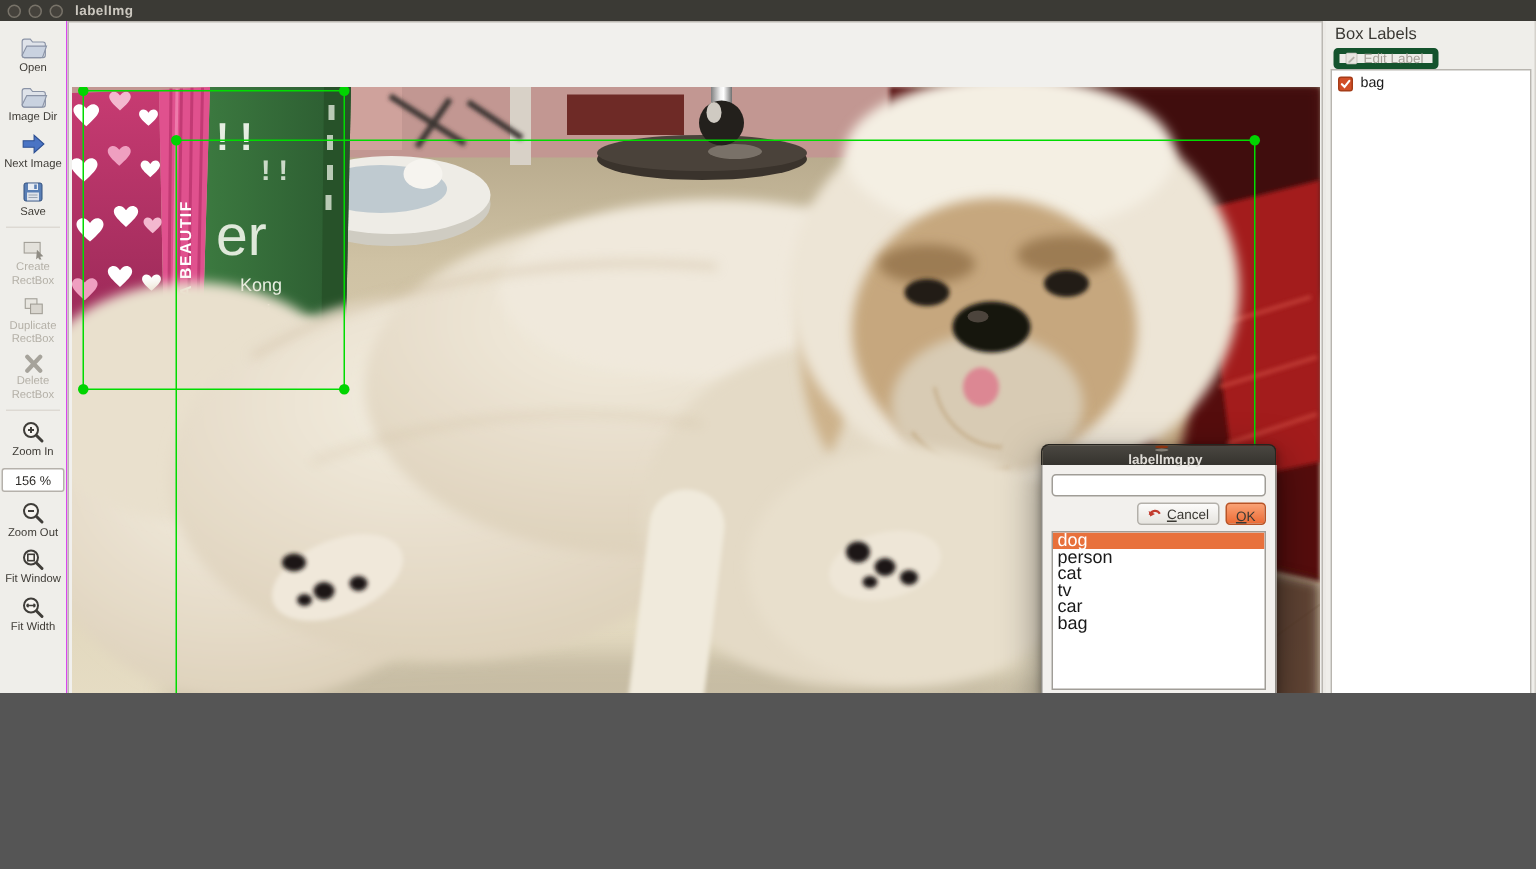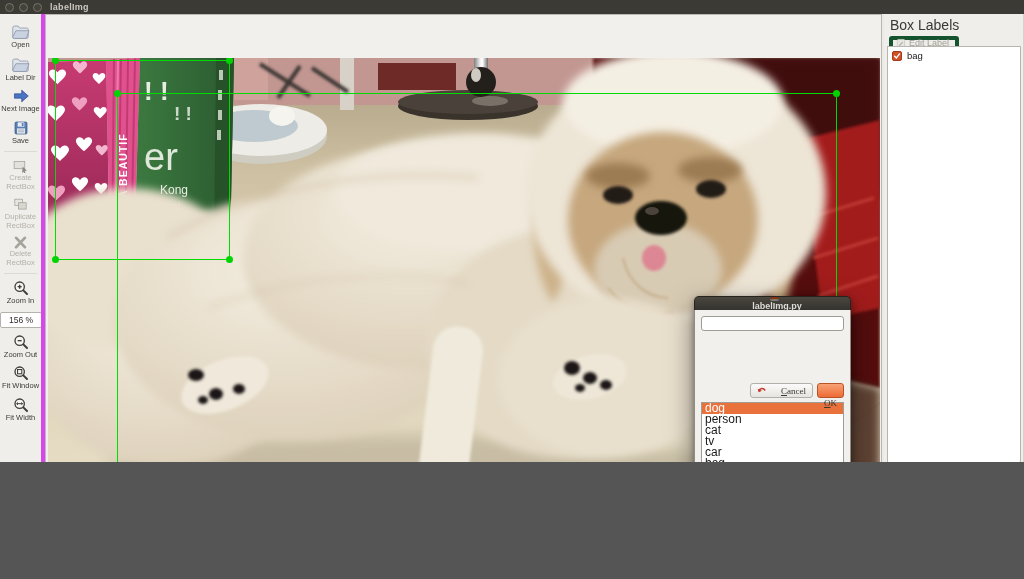--- a/index.html
+++ b/index.html
@@ -8,21 +8,21 @@
 
   
   .titlebar{position:absolute;left:0;top:0;width:1024px;height:14px;background:#3b3a35;
             display:flex;align-items:center;}
   .wbtn{width:9px;height:9px;border-radius:50%;background:#45423c;border:1px solid #787369;
         box-sizing:border-box;margin-left:5px;}
   .wtitle{color:#ccc8c0;font-size:9px;font-weight:bold;margin-left:8px;letter-spacing:.3px;}
 
   
   .main-toolbar{position:absolute;left:0;top:14px;width:45px;height:558px;background:#efeeea;
-                border-right:4px solid #d946ef;box-sizing:border-box;padding-top:6px;overflow:hidden;}
+                border-right:1px solid #d946ef;box-sizing:border-box;padding-top:6px;overflow:hidden;}
   .tbtn{display:flex;flex-direction:column;align-items:center;gap:1px;padding:3px 0;cursor:default;}
   .tbtn svg{display:block;}
   .tlabel{font-size:7.5px;line-height:8.5px;color:#3e3b36;text-align:center;white-space:nowrap;}
   .tbtn.disabled .tlabel{color:#b4b0a7;}
   .tlabel.wrap2{white-space:normal;width:40px;}
   .sep{height:1px;background:#ddd9d3;margin:3px 4px;}
   .zoomspin{width:40px;height:14px;background:#fff;border:1px solid #b5b1ab;border-radius:2px;
             font-size:8.5px;color:#2e2c29;display:flex;align-items:center;justify-content:center;
             margin:3px auto;}
 
@@ -32,21 +32,21 @@
   .photo{position:absolute;left:2px;top:43px;width:832px;height:469px;overflow:hidden;background:#cfc2a4;}
 
   
   .bbox{position:absolute;border:1px solid #00dc00;box-sizing:border-box;}
   .h{position:absolute;width:7px;height:7px;border-radius:50%;background:#00d400;}
   .h.tl{left:-4px;top:-4px}.h.tr{right:-4px;top:-4px}.h.bl{left:-4px;bottom:-4px}.h.br{right:-4px;bottom:-4px}
 
   
   .dock{position:absolute;left:884px;top:14px;width:140px;height:558px;background:#efeeea;
         box-sizing:border-box;border-right:1px solid #d5d2cc;}
-  .dock-title{font-size:14px;color:#3a3833;padding:3px 0 2px 6px;}
+  .dock-title{font-size:11px;color:#3a3833;padding:3px 0 2px 6px;}
   .edit-label-btn{display:flex;align-items:center;gap:3px;margin:1px 0 3px 5px;height:14px;
         padding:0 6px 0 3px;background:#eeede9;border:4px solid #14532d;border-radius:3px;
         font-size:9px;color:#a39f97;font-family:inherit;}
   .dock-list{position:absolute;left:3px;top:32px;right:2px;bottom:2px;background:#fff;
         border:1px solid #b8b5af;}
   .dock-item{display:flex;align-items:center;gap:5px;padding:3px 4px;font-size:9.5px;color:#1a1a1a;}
   .cbx{width:10px;height:10px;border-radius:2px;background:#d14f28;border:1px solid #a53c18;
        box-sizing:border-box;display:flex;align-items:center;justify-content:center;}
 
   
@@ -60,22 +60,22 @@
   .dlg-titlebar{height:14px;background:linear-gradient(#4a4741,#35332e);border-radius:5px 5px 0 0;
           display:flex;align-items:center;border:1px solid #26241f;border-bottom:none;box-sizing:border-box;flex-direction:column;}
   .dlg-btn{width:9px;height:9px;border-radius:50%;margin-left:4px;box-sizing:border-box;}
   .dlg-btn.close{background:radial-gradient(circle at 35% 30%,#f8936a,#e2571f);border:1px solid #8a3310;}
   .dlg-btn.max{background:#3f3d37;border:1px solid #817d75;}
   .dlg-title{color:#dfdcd7;font-size:9px;font-weight:bold;margin-left:9px;}
   .dlg-body{background:#f2f0ed;border:1px solid #8f8c86;border-top:none;padding:6px;box-sizing:border-box;}
   .dlg-input{display:block;width:100%;height:15px;box-sizing:border-box;border:1px solid #a09d97;
           border-radius:3px;background:#fff;font-size:9px;padding:0 3px;outline:none;font-family:inherit;}
   .dlg-btnrow{display:flex;justify-content:flex-end;gap:4px;margin-top:4px;}
-  .dlg-btnrow button{display:flex;align-items:center;gap:14px;height:15px;padding:0 6px;
-          border-radius:3px;font-size:9px;font-family:Liberation Serif, serif;color:#3a3833;margin-top:48px;}
+  .dlg-btnrow button{display:flex;align-items:center;gap:3px;height:15px;padding:0 6px;
+          border-radius:3px;font-size:9px;font-family:Liberation Sans, sans-serif;color:#3a3833;}
   .btn-cancel{background:linear-gradient(#fcfbfa,#e6e4df);border:1px solid #b3b0aa;}
   .btn-ok{background:linear-gradient(#f9a275,#ec6b35);border:1px solid #b85427;color:#3a1c0c;flex-direction:column;}
   .mnemonic u{text-decoration:underline;}
   .dlg-list{margin-top:4px;height:104px;background:#fff;border:1px solid #a09d97;overflow:hidden;}
   .opt{font-size:12px;line-height:11px;height:11px;padding-left:3px;color:#1a1a1a;}
   .opt.selected{background:#e8713c;color:#fff;}
 </style>
 </head>
 <body>
 
@@ -100,21 +100,21 @@
       <span class="tlabel">Open</span>
     </div>
 
     <div class="tbtn">
       <span>
           <svg width="19" height="17" viewBox="0 0 24 22">
         <path d="M2 18 L2 6 Q2 4 4 4 L9 4 L11 6.5 L20 6.5 Q22 6.5 22 8.5 L22 18 Q22 20 20 20 L4 20 Q2 20 2 18 Z" fill="#dfe3ea" stroke="#8a93a6"></path>
         <path d="M2 18 L6 10 L23 10 L20 18.6 Q19.6 20 18 20 L4 20 Q2 19.6 2 18 Z" fill="#c9d2e0" stroke="#8a93a6"></path>
           </svg>
         </span>
-      <span class="tlabel">Label Dir</span>
+      <span class="tlabel">Image Dir</span>
     </div>
 
     <div class="tbtn">
       <span>
           <svg width="18" height="16" viewBox="0 0 24 22">
         <path d="M3 8 L13 8 L13 3 L22 11 L13 19 L13 14 L3 14 Z" fill="#4a74c4" stroke="#2d4f92"></path>
           </svg>
         </span>
       <span class="tlabel">Next Image</span>
     </div>

